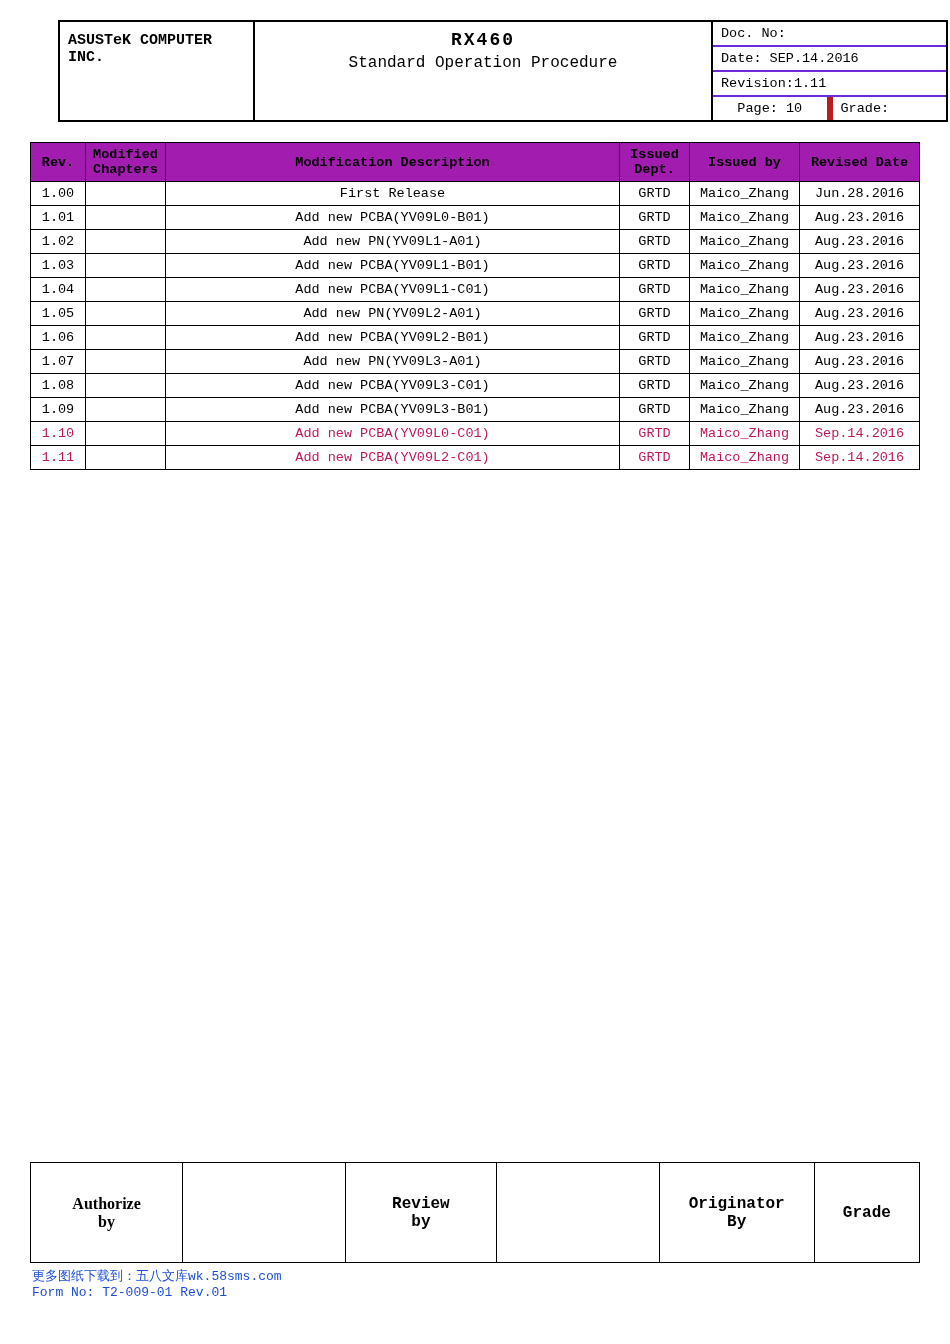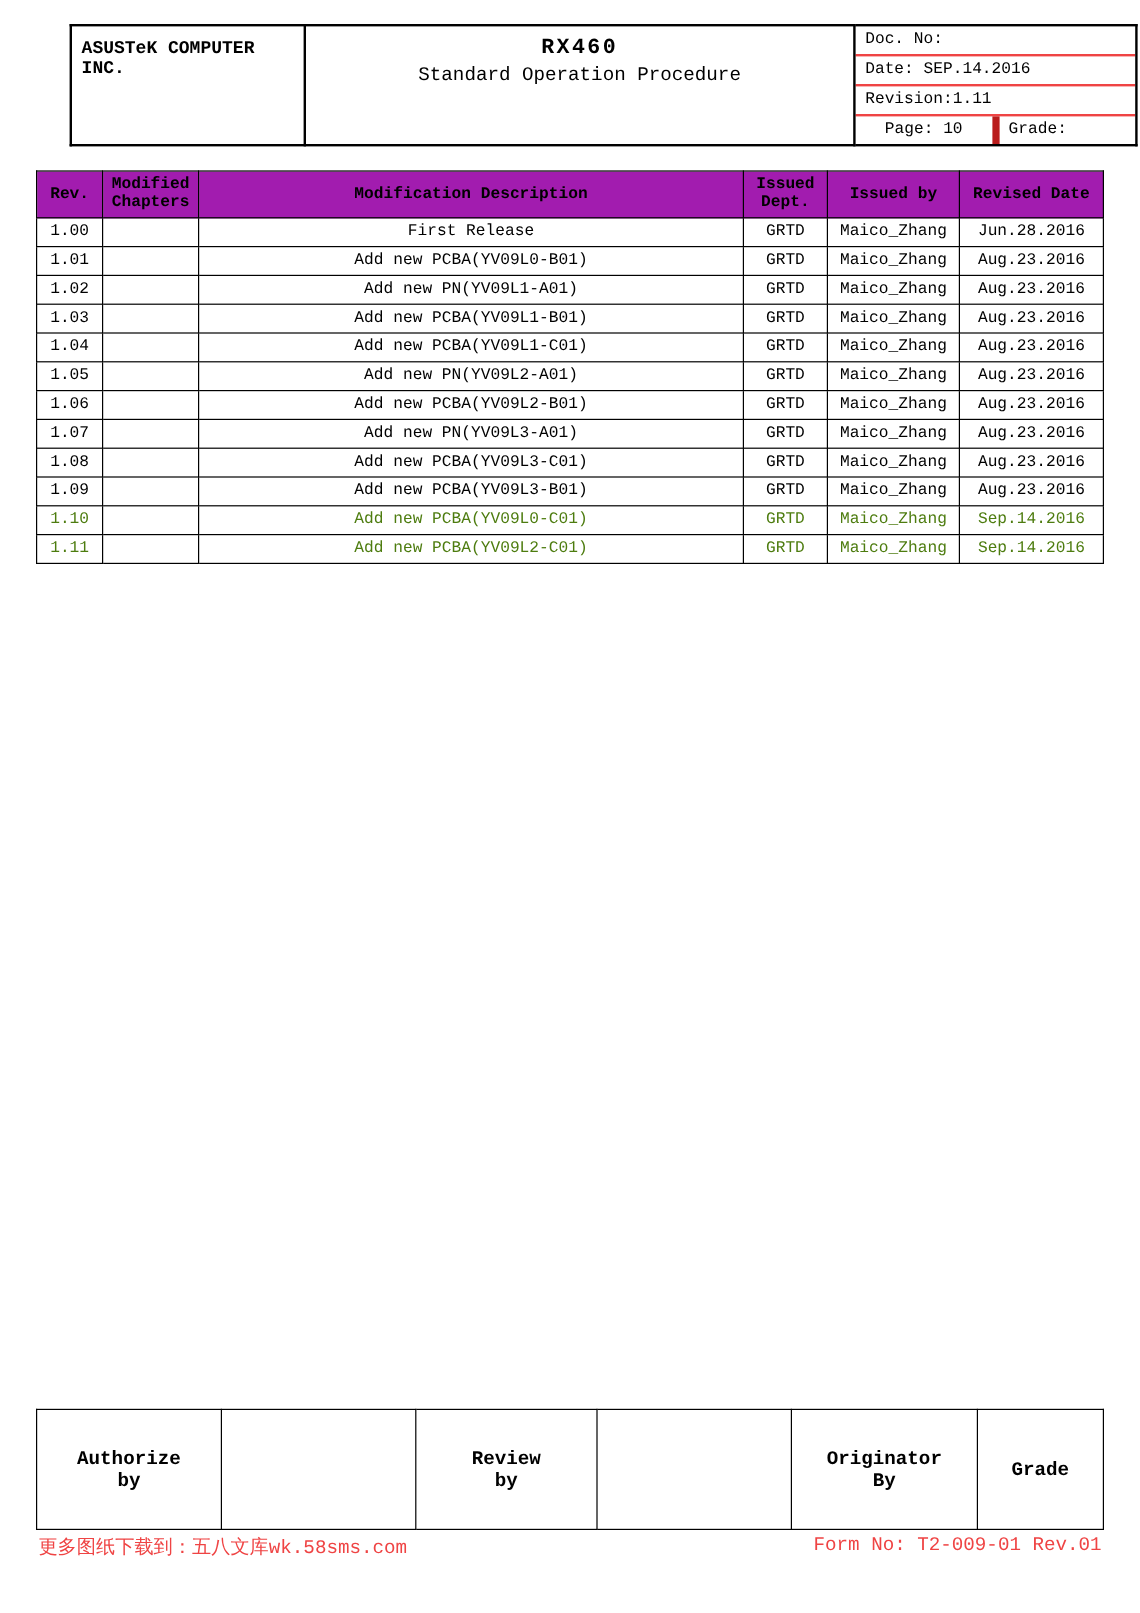--- a/index.html
+++ b/index.html
@@ -40,53 +40,54 @@
       background: #a21caf;
     }
     .col-rev { width: 55px; }
     .col-mod { width: 80px; }
     .col-desc { width: auto; }
     .col-dept { width: 70px; }
     .col-issued { width: 110px; }
     .col-date { width: 120px; }
 
     .blue-row td {
-      color: #4d7c0f;
+      color: #be185d;
     }
 
     
     .sig-table {
       width: 100%;
       border-collapse: collapse;
       border: 1.5px solid #000;
       margin-top: auto;
     }
     .sig-table td {
       border: 1.5px solid #000;
       height: 100px;
       vertical-align: middle;
       text-align: center;
       font-weight: bold;
       font-size: 16px;
       padding: 8px;
     }
-    .sig-col-1 { width: 160px; }
+    .sig-col-1 { width: 160px; font-family: Liberation Serif, serif; }
     .sig-col-2 { width: 180px; }
     .sig-col-3 { width: 160px; }
     .sig-col-4 { width: 180px; }
     .sig-col-5 { width: 160px; }
     .sig-col-6 { width: 110px; }
 
     
     .footer-bar {
       display: flex;
       justify-content: space-between;
-      font-size: 16px;
+      font-size: 13px;
       padding: 4px 2px;
-      color: #ef4444;
+      color: #1d4ed8;
+      flex-direction: column;
     }
 
     .spacer {
       flex: 1;
     }
 
     
     .header-outer-table {
       width: 100%;
       border-collapse: collapse;
@@ -114,21 +115,21 @@
       width: 235px;
       padding: 0;
       vertical-align: top;
     }
     .docinfo-rows {
       width: 100%;
       border-collapse: collapse;
     }
     .docinfo-rows td {
       border: none;
-      border-bottom: 2px solid #ef4444;
+      border-bottom: 2px solid #6d28d9;
       padding: 4px 8px;
       font-size: 13.5px;
     }
     .docinfo-rows tr:last-child td {
       border-bottom: none;
       padding: 0;
     }
     .page-grade-wrap {
       display: flex;
       width: 100%;

